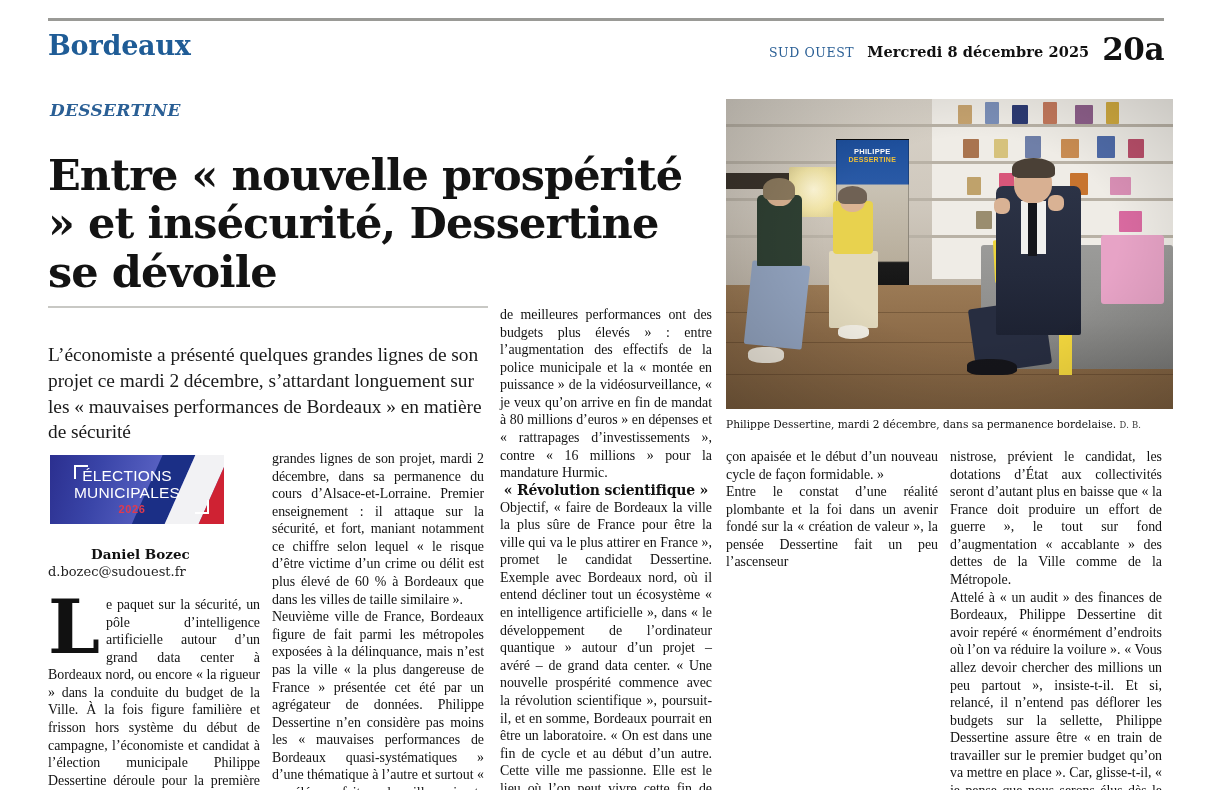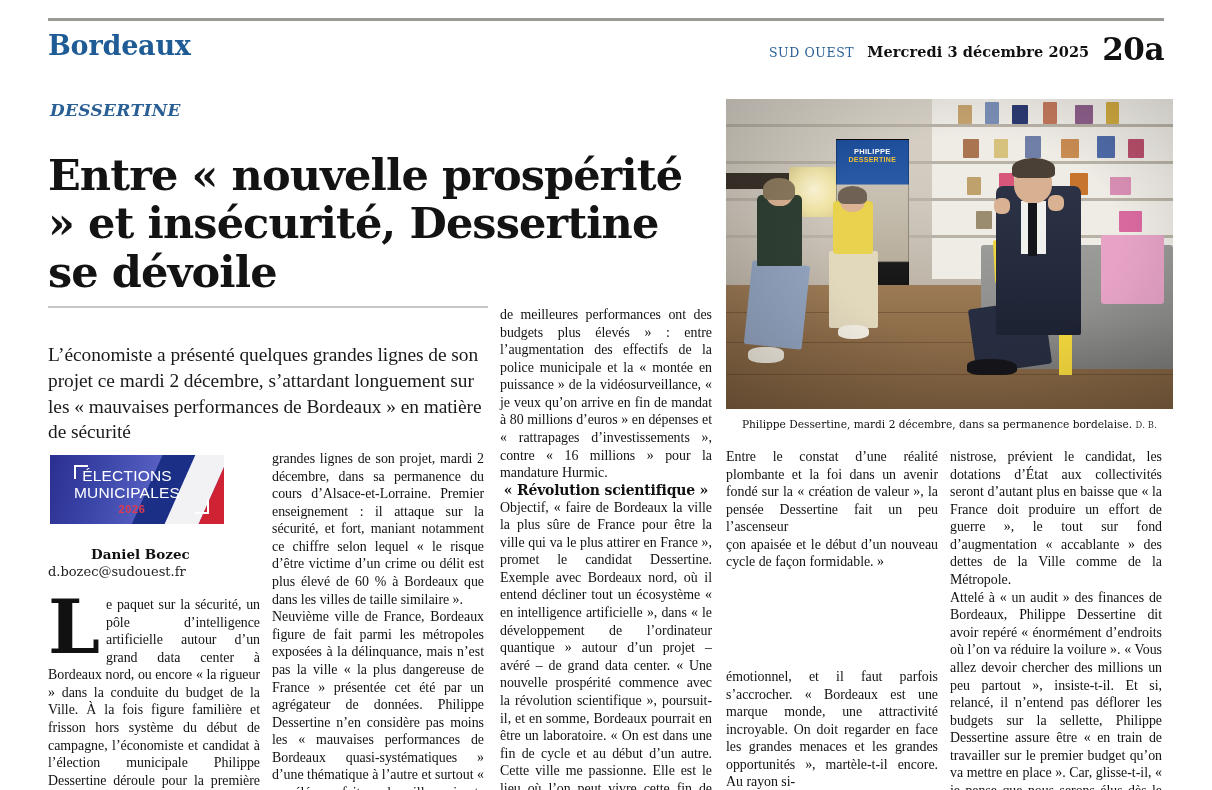--- a/index.html
+++ b/index.html
@@ -291,21 +291,21 @@
     background:#f2eee4;border-radius:40%;
   }
   .photo .vignette{
     position:absolute;inset:0;
     background:radial-gradient(ellipse at 55% 45%,rgba(0,0,0,0) 42%,rgba(0,0,0,0.22) 100%);
   }
 
   .caption{
     position:absolute;left:726px;top:418px;width:447px;
     font-family:"DejaVu Serif", serif;
-    font-size:10.6px;color:#111;line-height:1.25;text-align:center;
+    font-size:10.6px;color:#111;line-height:1.25;
   }
   .caption .credit{
     font-size:8.4px;color:#333;letter-spacing:0.2px;
   }
 
   
   .pullquote{
     position:absolute;left:726px;top:562px;width:212px;
     font-family:"DejaVu Serif", serif;
     font-weight:700;
@@ -319,21 +319,21 @@
 </head>
 <body>
 
 <div class="page">
 
   <div class="masthead">
     <div class="masthead-rule-top"></div>
     <div class="section-name">Bordeaux</div>
     <div class="masthead-right">
       <span class="brand">SUD OUEST</span>
-      <span class="dateline">Mercredi 3 décembre 2025</span>
+      <span class="dateline">Mercredi 8 décembre 2025</span>
       <span class="folio">20a</span>
     </div>
   </div>
 
   <div class="kicker">DESSERTINE</div>
   <h1 class="headline">Entre « nouvelle prospérité » et insécurité, Dessertine se dévoile</h1>
 
   <div class="standfirst-rule"></div>
   <div class="standfirst">L’économiste a présenté quelques grandes lignes de son projet ce mardi 2 décembre, s’attardant longuement sur les « mauvaises performances de Bordeaux » en matière de sécurité</div>
 
@@ -445,27 +445,24 @@
     <p>Neuvième ville de France, Bordeaux figure de fait parmi les métropoles exposées à la délinquance, mais n’est pas la ville « la plus dangereuse de France » présentée cet été par un agrégateur de données. Philippe Dessertine n’en considère pas moins les « mauvaises performances de Bordeaux quasi-systématiques » d’une thématique à l’autre et surtout « corrélées au fait que les villes qui ont</p>
   </div>
 
   <div class="col col-3">
     <p>de meilleures performances ont des budgets plus élevés » : entre l’augmentation des effectifs de la police municipale et la « montée en puissance » de la vidéosurveillance, « je veux qu’on arrive en fin de mandat à 80 millions d’euros » en dépenses et « rattrapages d’investissements », contre « 16 millions » pour la mandature Hurmic.</p>
     <p class="subhead">« Révolution scientifique »</p>
     <p>Objectif, « faire de Bordeaux la ville la plus sûre de France pour être la ville qui va le plus attirer en France », promet le candidat Dessertine. Exemple avec Bordeaux nord, où il entend décliner tout un écosystème « en intelligence artificielle », dans « le développement de l’ordinateur quantique » autour d’un projet – avéré – de grand data center. « Une nouvelle prospérité commence avec la révolution scientifique », poursuit-il, et en somme, Bordeaux pourrait en être un laboratoire. « On est dans une fin de cycle et au début d’un autre. Cette ville me passionne. Elle est le lieu où l’on peut vivre cette fin de cycle de fa-</p>
   </div>
 
   <div class="col col-4">
+    <p>çon apaisée et le début d’un nouveau cycle de façon formidable. »</p>
     <p>Entre le constat d’une réalité plombante et la foi dans un avenir fondé sur la « création de valeur », la pensée Dessertine fait un peu l’ascenseur</p>
-    <p>çon apaisée et le début d’un nouveau cycle de façon formidable. »</p>
-  </div>
-
-
-  <div class="col col-4b">
-    <p>émotionnel, et il faut parfois s’accrocher. « Bordeaux est une marque monde, une attractivité incroyable. On doit regarder en face les grandes menaces et les grandes opportunités », martèle-t-il encore. Au rayon si-</p>
-  </div>
+  </div>
+
+
 
   <div class="col col-5">
     <p>nistrose, prévient le candidat, les dotations d’État aux collectivités seront d’autant plus en baisse que « la France doit produire un effort de guerre », le tout sur fond d’augmentation « accablante » des dettes de la Ville comme de la Métropole.</p>
     <p>Attelé à « un audit » des finances de Bordeaux, Philippe Dessertine dit avoir repéré « énormément d’endroits où l’on va réduire la voilure ». « Vous allez devoir chercher des millions un peu partout », insiste-t-il. Et si, relancé, il n’entend pas déflorer les budgets sur la sellette, Philippe Dessertine assure être « en train de travailler sur le premier budget qu’on va mettre en place ». Car, glisse-t-il, « je pense que nous serons élus dès le premier tour ».</p>
   </div>
 
 </div>
 
 </body></html>

